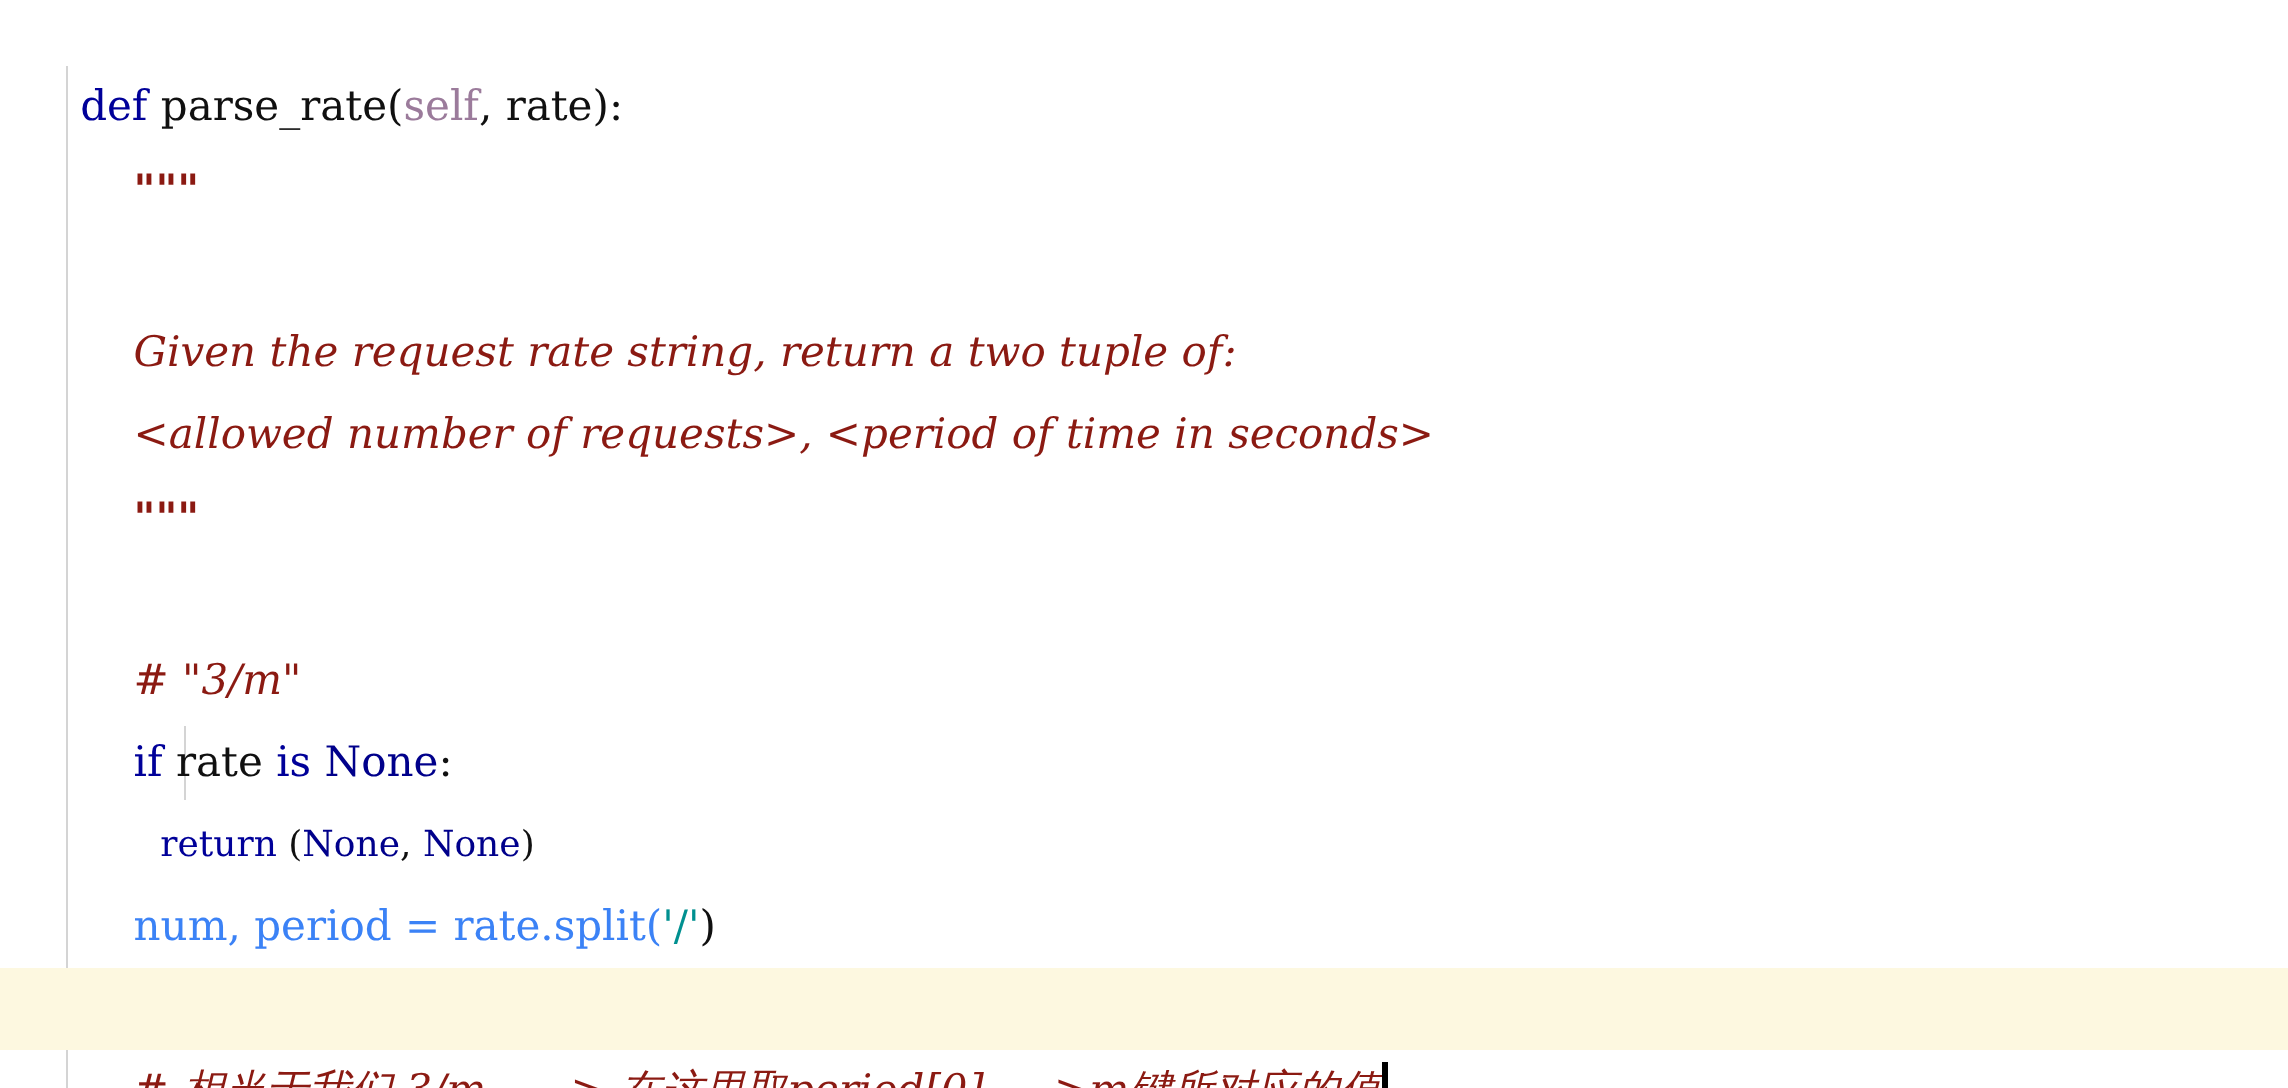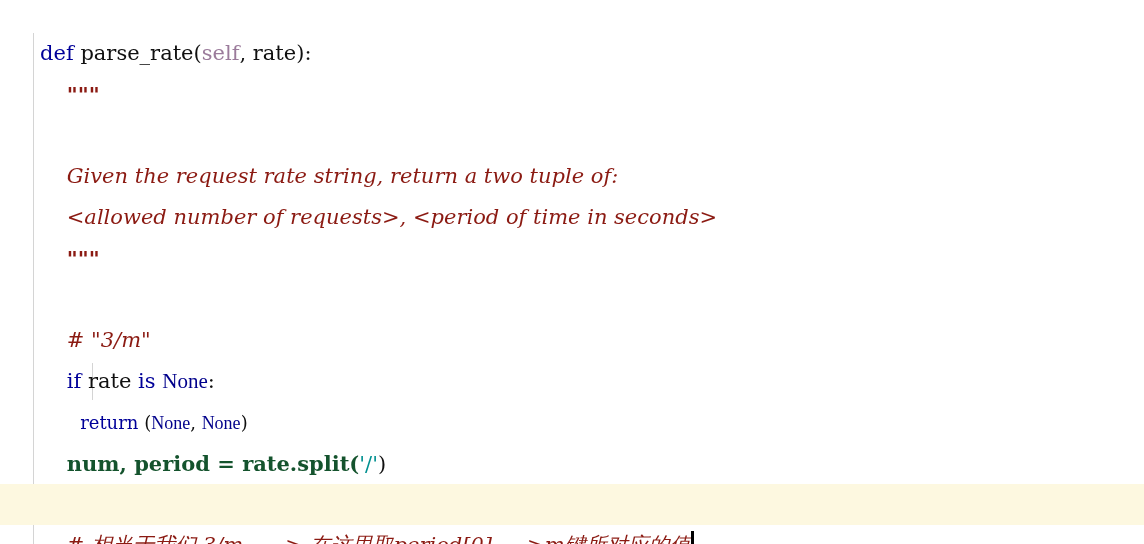--- a/index.html
+++ b/index.html
@@ -49,21 +49,21 @@
     background: #fdf8e0;
   }
   .pad {
     display: inline-block;
     white-space: pre;
   }
 
   
   .tok-kw      { color: #000099; }
   .tok-builtin { color: #000099; }
-  .tok-none    { color: #00008b; font-family: Liberation Serif, serif; }
+  .tok-none    { color: #00008b; }
   .tok-self    { color: #9b7b9b; }
   .tok-plain   { color: #101010; }
   .tok-str     { color: #009090; }
   .tok-punct   { color: #101010; }
   .tok-comment {
     color: #8b1a12;
     font-style: italic;
   }
   .tok-doc {
     color: #8b1a12;
@@ -133,21 +133,21 @@
 
     <div class="line" style="top: 320px; font-size: 21px; line-height: 41px; height: 41px;">
       <span class="pad">    </span><span class="txt tok-kw" style="color: rgb(0, 0, 153);">if</span><span class="pad"> </span><span class="txt tok-plain" style="color: rgb(16, 16, 16);">rate</span><span class="pad"> </span><span class="txt tok-kw" style="color: rgb(0, 0, 153);">is</span><span class="pad"> </span><span class="txt tok-none" style="color: rgb(0, 0, 139);">None</span><span class="txt tok-punct" style="color: rgb(16, 16, 16);">:</span>
     </div>
 
     <div class="line" style="top: 361px; font-size: 18px; line-height: 41px; height: 41px;">
       <span class="pad">        </span><span class="txt tok-kw" style="color: rgb(0, 0, 153);">return</span><span class="pad"> </span><span class="txt tok-punct" style="color: rgb(16, 16, 16);">(</span><span class="txt tok-none" style="color: rgb(0, 0, 139);">None</span><span class="txt tok-punct" style="color: rgb(16, 16, 16);">, </span><span class="txt tok-none" style="color: rgb(0, 0, 139);">None</span><span class="txt tok-punct" style="color: rgb(16, 16, 16);">)</span>
     </div>
 
     <div class="line" style="top: 402px; font-size: 21px; line-height: 41px; height: 41px;">
-      <span class="pad">    </span><span class="txt tok-plain" style="color: #14532d; font-weight: bold;">num, period = rate.split(</span><span class="txt tok-str" style="color: rgb(0, 144, 144);">'/'</span><span class="txt tok-punct" style="color: rgb(16, 16, 16);">)</span>
+      <span class="pad">    </span><span class="txt tok-plain" style="color: #3b82f6;">num, period = rate.split(</span><span class="txt tok-str" style="color: rgb(0, 144, 144);">'/'</span><span class="txt tok-punct" style="color: rgb(16, 16, 16);">)</span>
     </div>
 
     <div class="line" style="top: 443px; font-size: 21px; line-height: 41px; height: 41px;">
       <span class="pad">    </span><span class="txt tok-plain" style="color: rgb(16, 16, 16);">num_requests = </span><span class="txt tok-builtin" style="color: rgb(0, 0, 153);">int</span><span class="txt tok-plain" style="color: rgb(16, 16, 16);">(num)</span>
     </div>
 
     <div class="line line-highlight" style="top: 484px; background: rgb(253, 248, 224); font-size: 21px; line-height: 41px; height: 41px;">
       <span class="pad">    </span><span class="txt tok-comment" style="color: rgb(139, 26, 18);"># </span><span class="txt tok-cjk" style="color: rgb(139, 26, 18);">相当于我们</span><span class="txt tok-comment" style="color: rgb(139, 26, 18);"> 3/m -----&gt;</span><span class="txt tok-cjk" style="color: rgb(139, 26, 18);"> 在这里取</span><span class="txt tok-comment" style="color: rgb(139, 26, 18);">period[0]</span><span class="txt tok-comment" style="color: rgb(139, 26, 18);"> ----&gt;</span><span class="txt tok-comment" style="color: rgb(139, 26, 18);">m</span><span class="txt tok-cjk" style="color: rgb(139, 26, 18);">键所对应的值</span><span class="caret" style="background: rgb(0, 0, 0);"></span>
     </div>
 

